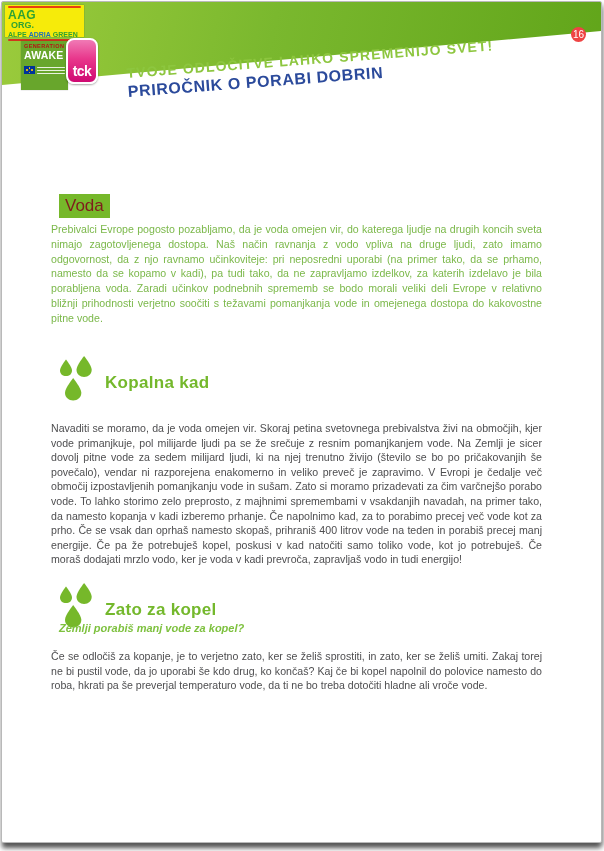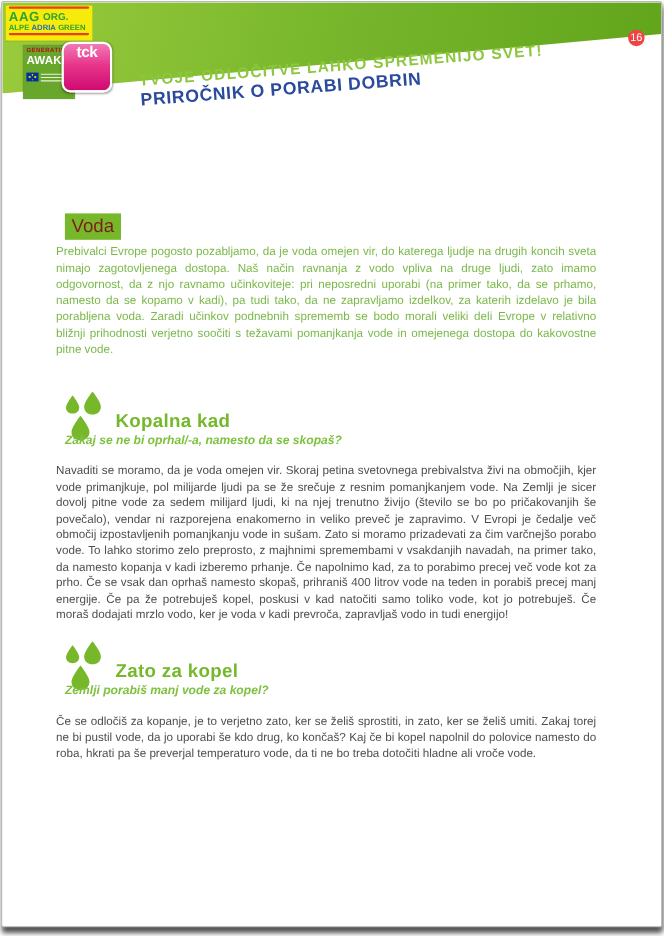--- a/index.html
+++ b/index.html
@@ -21,21 +21,21 @@
     clip-path:polygon(0 0,100% 0,100% 29px,0 83px);
   }
   
   .logos{position:absolute;left:2px;top:2px;width:94px;height:88px;}
   .aag-box{
     position:absolute;left:1px;top:1px;width:79px;height:32px;
     background:#f6eb0a;box-sizing:border-box;padding:1px 3px;
     box-shadow:0 0 1px rgba(0,0,0,.4);
   }
   .micro-red{height:2px;background:#e30613;opacity:.75;border-radius:1px;}
-  .aag-name-row{display:flex;align-items:center;line-height:1;margin-top:1px;}
+  .aag-name-row{display:flex;align-items:flex-start;line-height:1;margin-top:1px;flex-direction:column;}
   .aag-name{font-size:12px;font-weight:900;color:#2fa233;letter-spacing:.5px;}
   .aag-org{font-size:9px;font-weight:800;color:#2fa233;margin-left:3px;}
   .aag-sub-row{display:flex;gap:2px;line-height:1;margin-top:1px;margin-bottom:1px;}
   .aag-sub-row span{font-size:7px;font-weight:800;}
   .w-green{color:#2fa233;} .w-blue{color:#1d70b7;}
   .awake-box{
     position:absolute;left:17px;top:37px;width:47px;height:49px;
     background:#68a62c;box-sizing:border-box;padding:3px 3px 2px;
     box-shadow:0 0 1px rgba(0,0,0,.35);
   }
@@ -44,25 +44,25 @@
   .awake-flagrow{display:flex;margin-top:4px;align-items:center;}
   .eu-flag{width:11px;height:8px;background:#003399;position:relative;flex:none;}
   .eu-flag i{position:absolute;width:1.5px;height:1.5px;background:#ffcc00;border-radius:50%;}
   .eu-flag i:nth-child(1){left:4.5px;top:1px;}
   .eu-flag i:nth-child(2){left:2px;top:3px;}
   .eu-flag i:nth-child(3){left:7px;top:3px;}
   .eu-flag i:nth-child(4){left:4.5px;top:5.5px;}
   .micro-lines{flex:1;margin-left:2px;}
   .micro-white{height:1.5px;background:rgba(255,255,255,.85);margin:1.5px 0;border-radius:1px;}
   .tck-box{
-    position:absolute;left:52px;top:34px;width:46px;height:46px;
+    position:absolute;left:62px;top:34px;width:32px;height:46px;
     border-radius:8px;border:2px solid #ffffff;box-sizing:border-box;
     background:linear-gradient(180deg,#f07ab5 0%,#e8368b 45%,#cf0a72 100%);
     box-shadow:0 1px 2px rgba(0,0,0,.35);
-    display:flex;align-items:flex-start;justify-content:center;
+    display:flex;align-items:flex-end;justify-content:center;
   }
   .tck-label{color:#fff;font-weight:800;font-size:14px;line-height:1;padding-bottom:4px;letter-spacing:-.5px;}
   
   .badge{
     position:absolute;left:569px;top:25px;width:15px;height:15px;border-radius:50%;
     background:#ef4444;color:#fff;font-size:10px;font-weight:400;
     display:flex;align-items:center;justify-content:center;
   }
   
   .titles{position:absolute;left:124px;top:64px;transform:rotate(-4.3deg);transform-origin:0 0;}
@@ -159,21 +159,20 @@
   <div class="para intro">Prebivalci Evrope pogosto pozabljamo, da je voda omejen vir, do katerega ljudje na drugih koncih sveta nimajo zagotovljenega dostopa. Naš način ravnanja z vodo vpliva na druge ljudi, zato imamo odgovornost, da z njo ravnamo učinkoviteje: pri neposredni uporabi (na primer tako, da se prhamo, namesto da se kopamo v kadi), pa tudi tako, da ne zapravljamo izdelkov, za katerih izdelavo je bila porabljena voda. Zaradi učinkov podnebnih sprememb se bodo morali veliki deli Evrope v relativno bližnji prihodnosti verjetno soočiti s težavami pomanjkanja vode in omejenega dostopa do kakovostne pitne vode.</div>
 
   <div class="section-row section1">
     <svg class="drops" viewBox="0 0 34 46">
       <use href="#drop" transform="translate(1,3.5) scale(0.75)"></use>
       <use href="#drop" transform="translate(17.5,0) scale(0.95)"></use>
       <use href="#drop" transform="translate(6,22) scale(1.02)"></use>
     </svg>
     <div class="section-heading">Kopalna kad</div>
   </div>
-  <div class="question q1">Zakaj se ne bi oprhal/-a, namesto da se skopaš?</div>
   <div class="para body-gray body1">Navaditi se moramo, da je voda omejen vir. Skoraj petina svetovnega prebivalstva živi na območjih, kjer vode primanjkuje, pol milijarde ljudi pa se že srečuje z resnim pomanjkanjem vode. Na Zemlji je sicer dovolj pitne vode za sedem milijard ljudi, ki na njej trenutno živijo (število se bo po pričakovanjih še povečalo), vendar ni razporejena enakomerno in veliko preveč je zapravimo. V Evropi je čedalje več območij izpostavljenih pomanjkanju vode in sušam. Zato si moramo prizadevati za čim varčnejšo porabo vode. To lahko storimo zelo preprosto, z majhnimi spremembami v vsakdanjih navadah, na primer tako, da namesto kopanja v kadi izberemo prhanje. Če napolnimo kad, za to porabimo precej več vode kot za prho. Če se vsak dan oprhaš namesto skopaš, prihraniš 400 litrov vode na teden in porabiš precej manj energije. Če pa že potrebuješ kopel, poskusi v kad natočiti samo toliko vode, kot jo potrebuješ. Če moraš dodajati mrzlo vodo, ker je voda v kadi prevroča, zapravljaš vodo in tudi energijo!</div>
 
   <div class="section-row section2">
     <svg class="drops" viewBox="0 0 34 46">
       <use href="#drop" transform="translate(1,3.5) scale(0.75)"></use>
       <use href="#drop" transform="translate(17.5,0) scale(0.95)"></use>
       <use href="#drop" transform="translate(6,22) scale(1.02)"></use>
     </svg>
     <div class="section-heading">Zato za kopel</div>
   </div>

